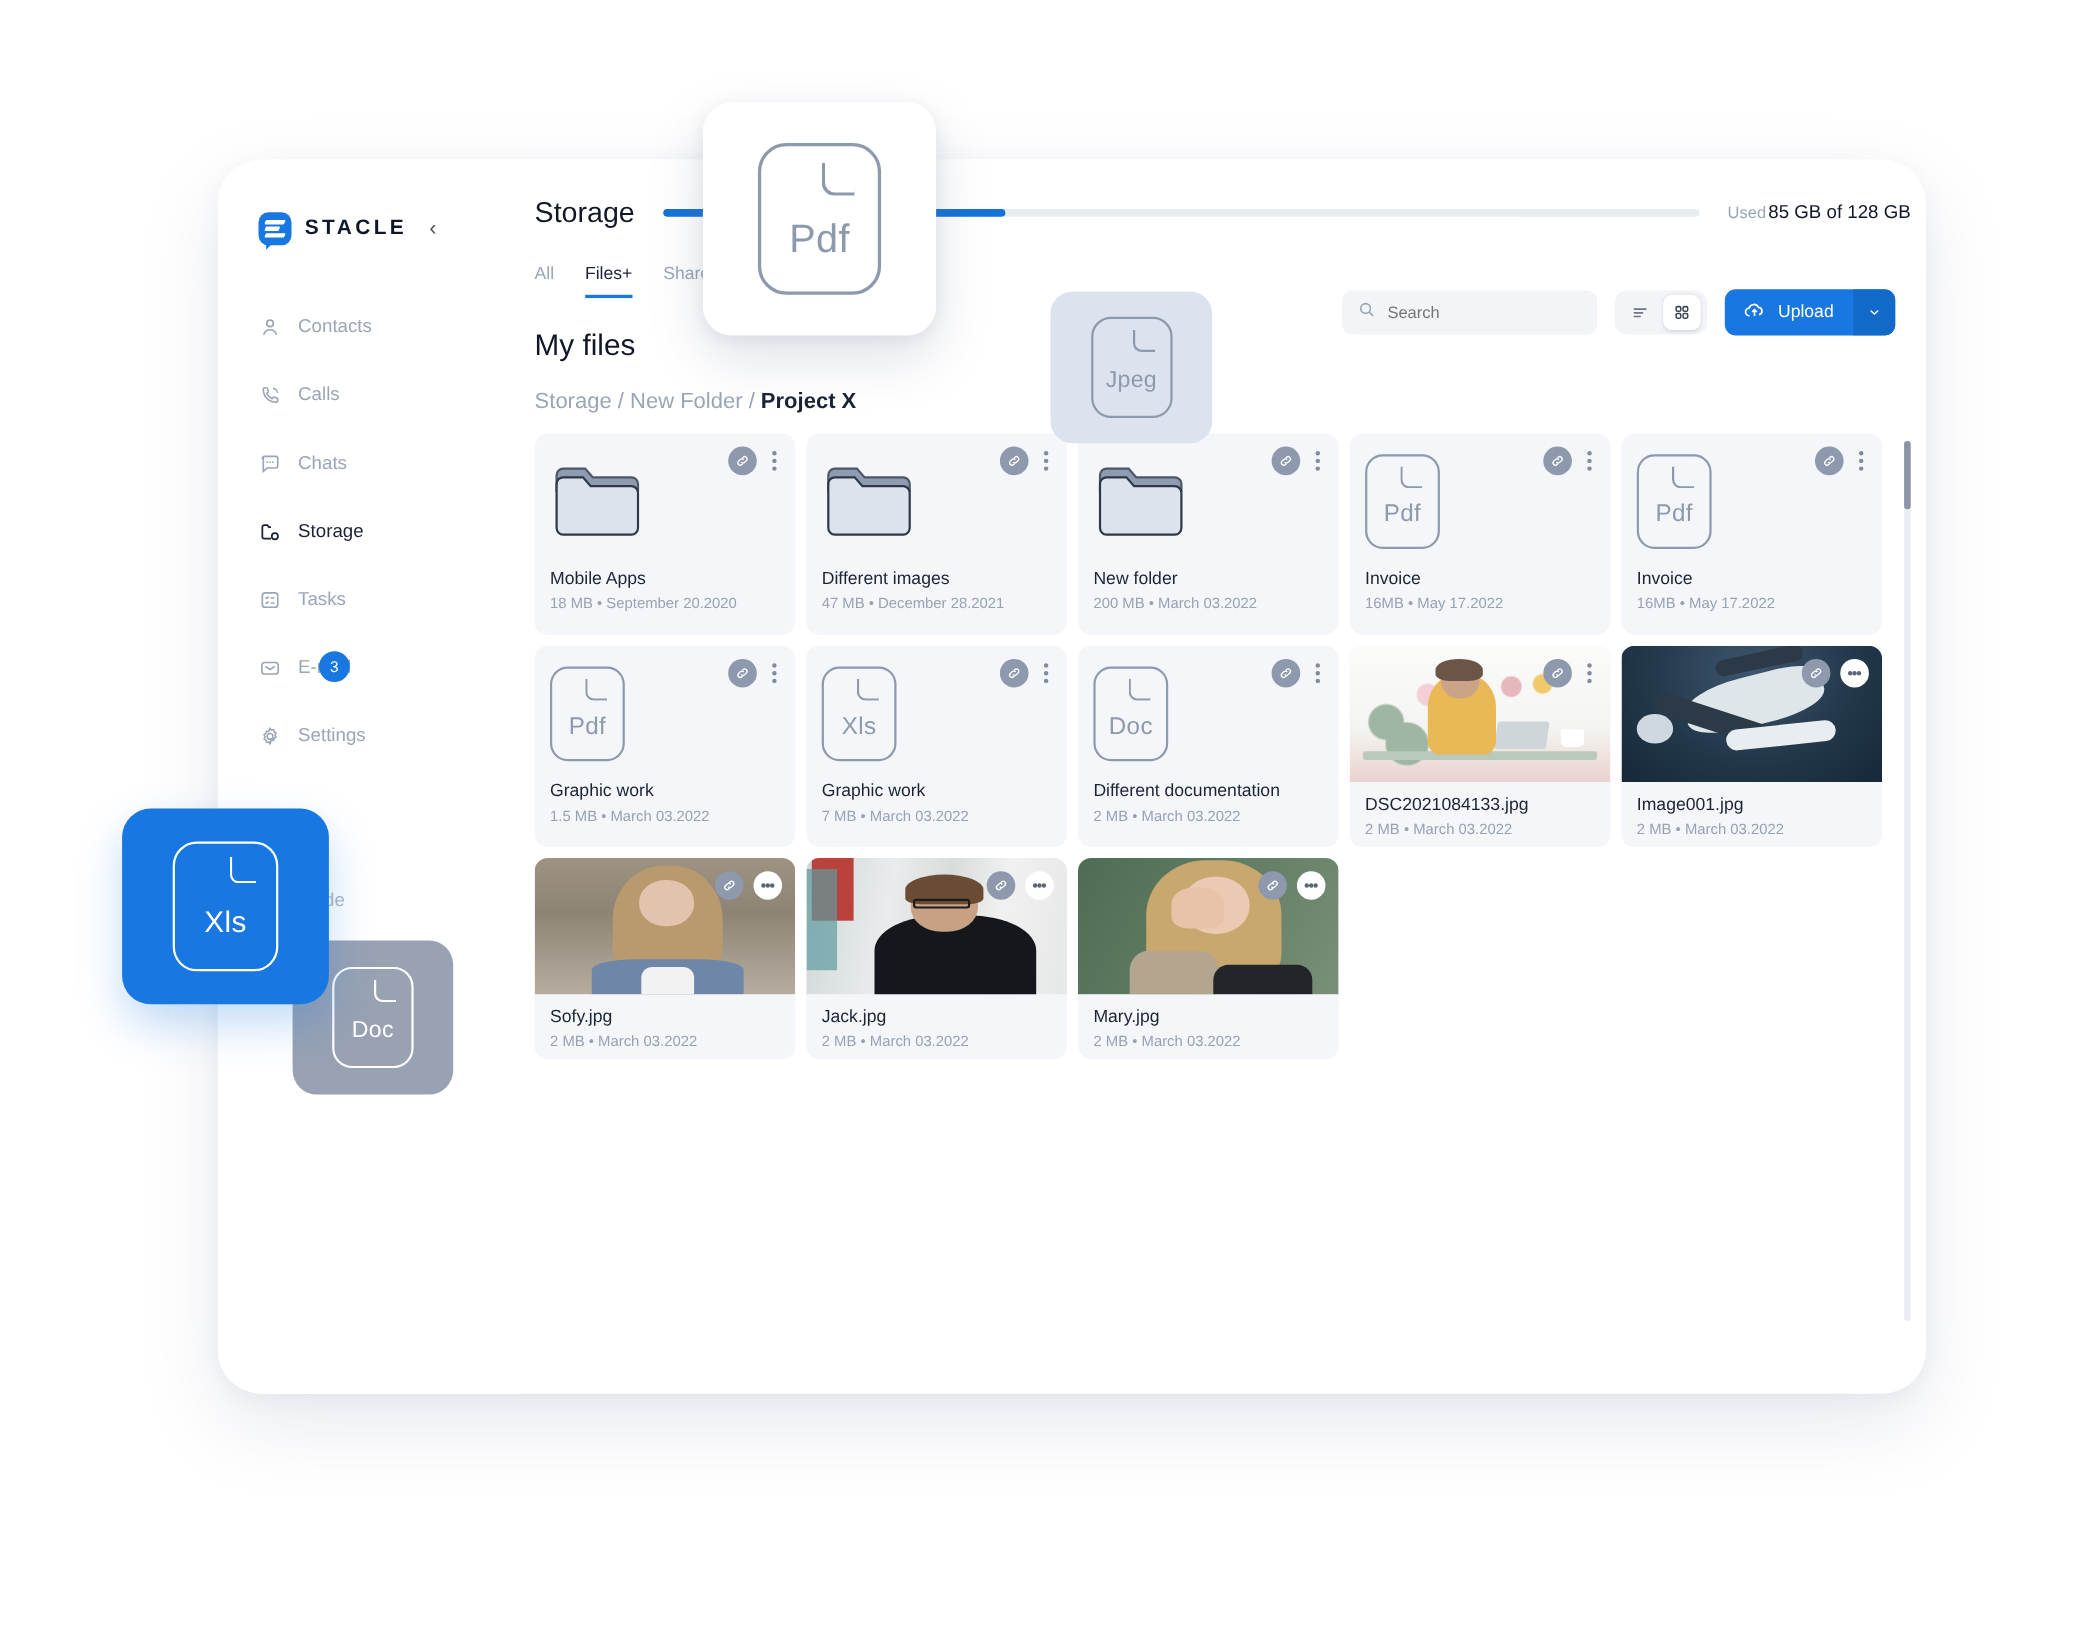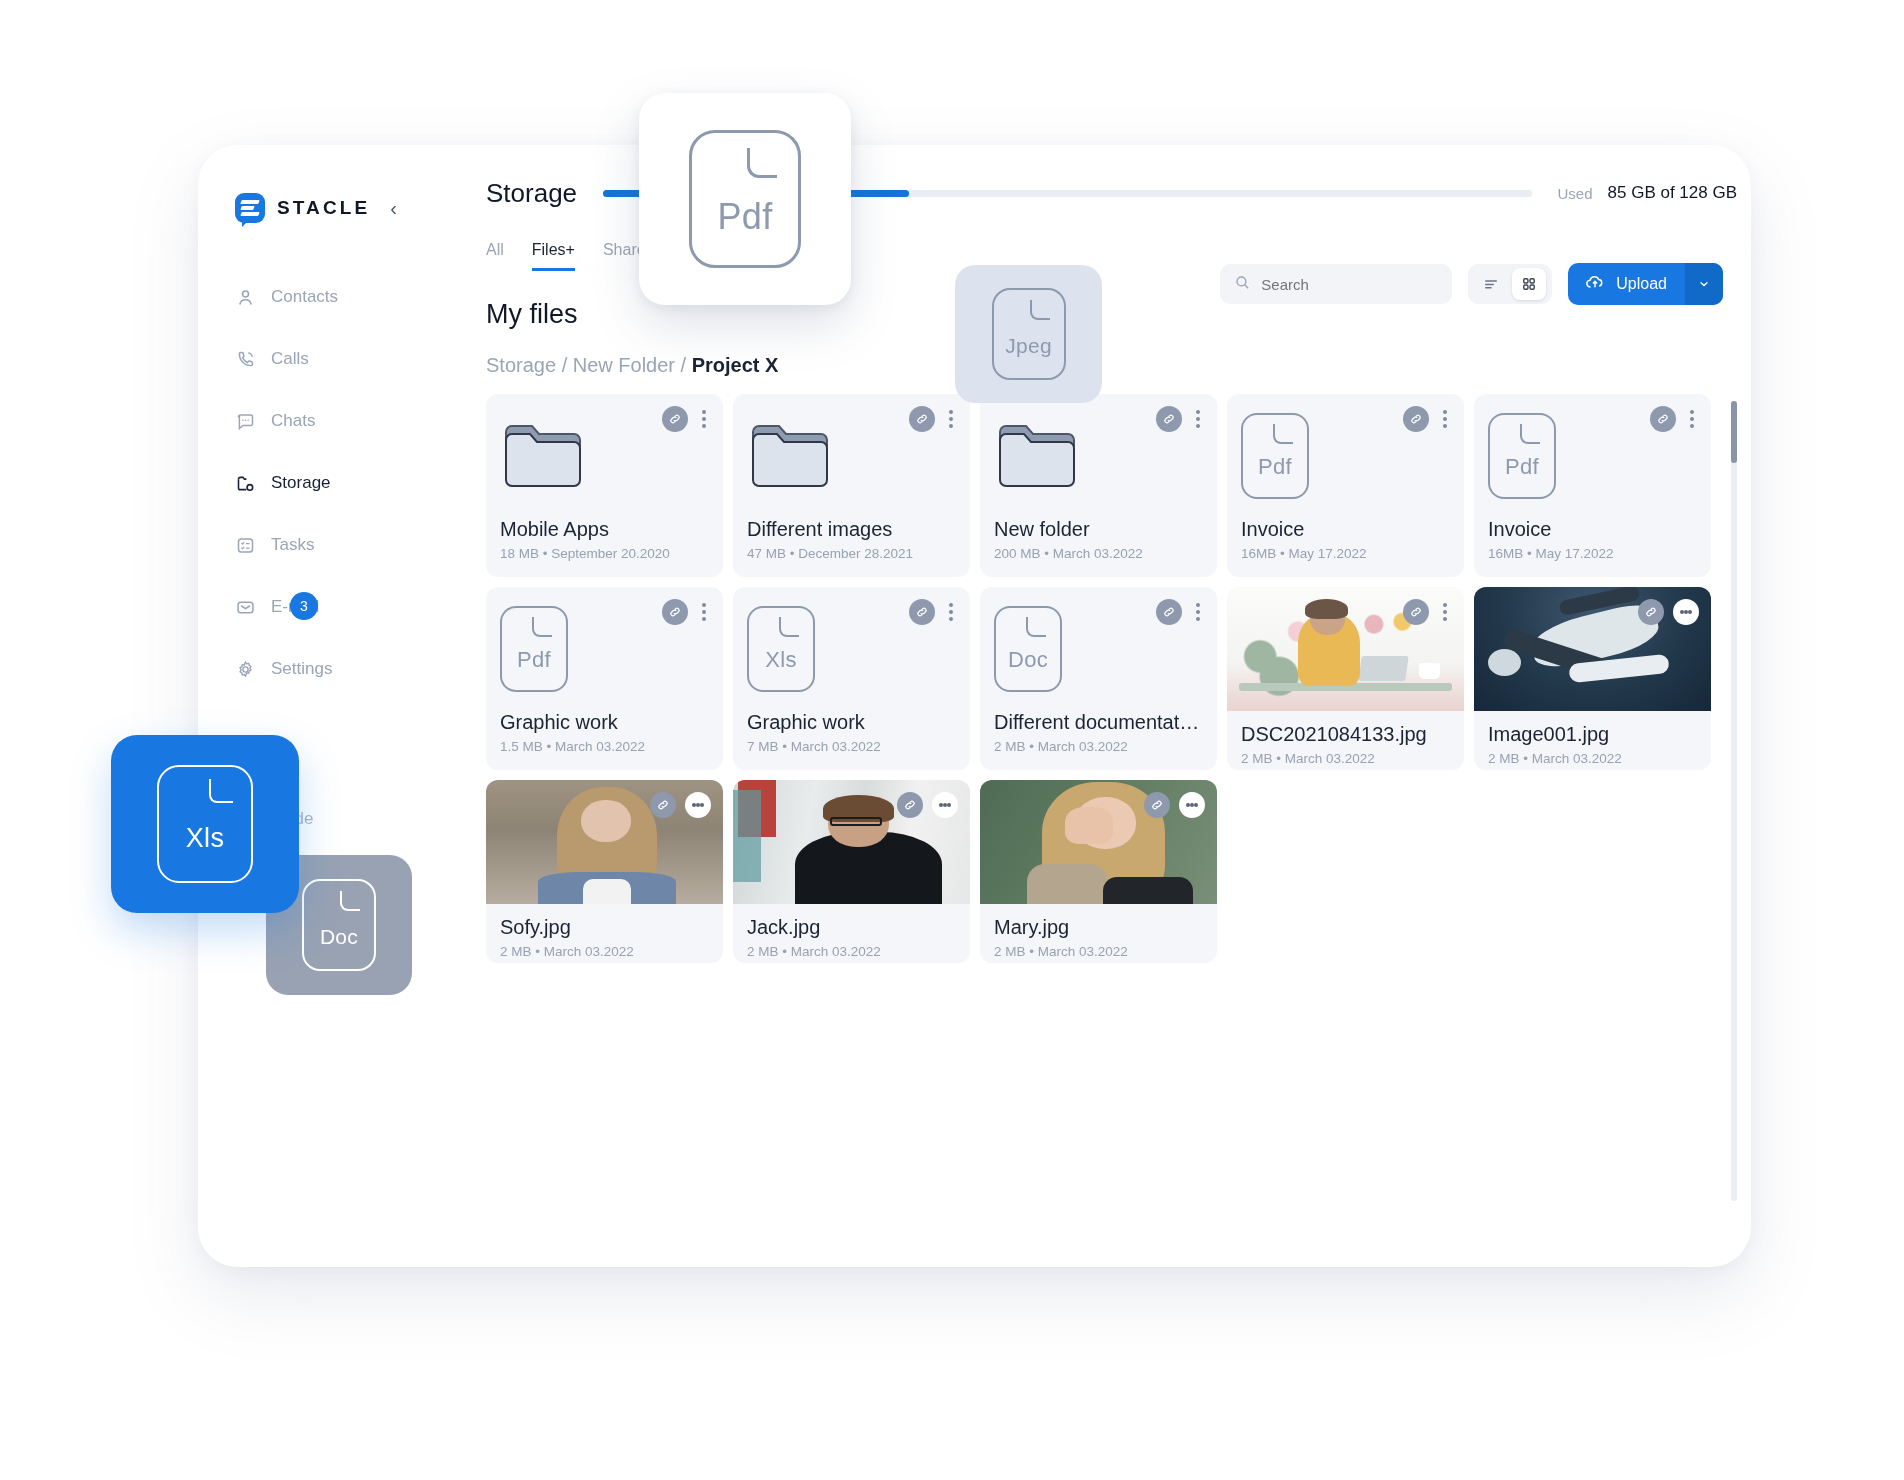--- a/index.html
+++ b/index.html
@@ -93,21 +93,21 @@
   .page-kicker { font-size: 26px; color:#101828; font-weight:400; white-space:nowrap; }
   .progress-wrap { flex:1; margin: 0 26px; position: relative; }
   .progress-track {
     height: 7px; border-radius: 4px; background:#e8ecf3; width: 100%;
   }
   .progress-fill {
     position:absolute; left:0; top:0; height:7px; border-radius:4px;
     background:#1472d8; width: 33%;
   }
   .used-label { font-size:15px; color:#9aa5b5; white-space:nowrap; }
-  .used-value { font-size:17px; color:#101828; white-space:nowrap; margin-left:15px; }
+  .used-value { font-size:17px; color:#101828; white-space:nowrap; margin-left:2px; }
 
   .tabs { display:flex; gap: 28px; padding-left: 16px; height:40px; align-items:flex-start; }
   .tab { font-size:16px; color:#9aa5b5; cursor:pointer; padding-bottom:9px; }
   .tab.active { color:#1b2334; font-weight:400; border-bottom:3px solid #1877e0; }
 
   .tools {
     position:absolute; right: 28px; top: 118px;
     display:flex; align-items:center; gap: 16px;
   }
   .search-box {
@@ -162,21 +162,21 @@
   .kebab { display:flex; flex-direction:column; gap:3px; padding: 3px 5px; cursor:pointer; }
   .kebab i { width:4px; height:4px; border-radius:50%; background:#7f8b9e; display:block; }
   .kebab-circle{
     width:26px;height:26px;border-radius:50%;background:#fff;display:flex;
     align-items:center;justify-content:center;
   }
   .kebab-circle i{ width:4px;height:4px;border-radius:50%;background:#5b6576;display:block;margin:1.5px 0;}
 
   .thumb-area { height: 124px; display:flex; align-items:center; justify-content:flex-start; padding-left:14px; }
   .meta { padding: 0 14px; }
-  .meta-name { font-size:20px; color:#1b2334; white-space:nowrap; overflow:hidden; text-overflow:ellipsis; }
+  .meta-name { font-size:16px; color:#1b2334; white-space:nowrap; overflow:hidden; text-overflow:ellipsis; }
   .meta-sub { font-size:13.5px; color:#98a2b2; margin-top:5px; white-space:nowrap; }
 
   
   .folder { width: 86px; height: 72px; position: relative; }
   .folder svg { display:block; }
 
   
   .fileglyph { width: 68px; height: 86px; position: relative; }
   .fileglyph .box {
     width:100%; height:100%; border:2.4px solid #8d99ad; border-radius:16px;

